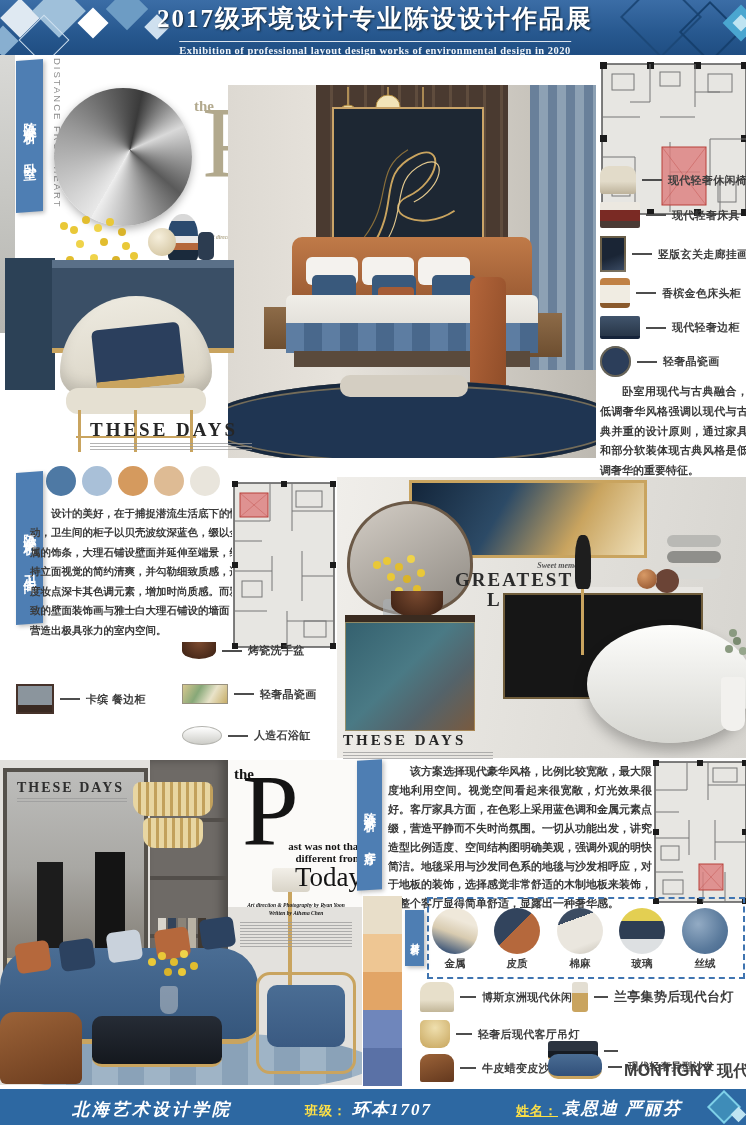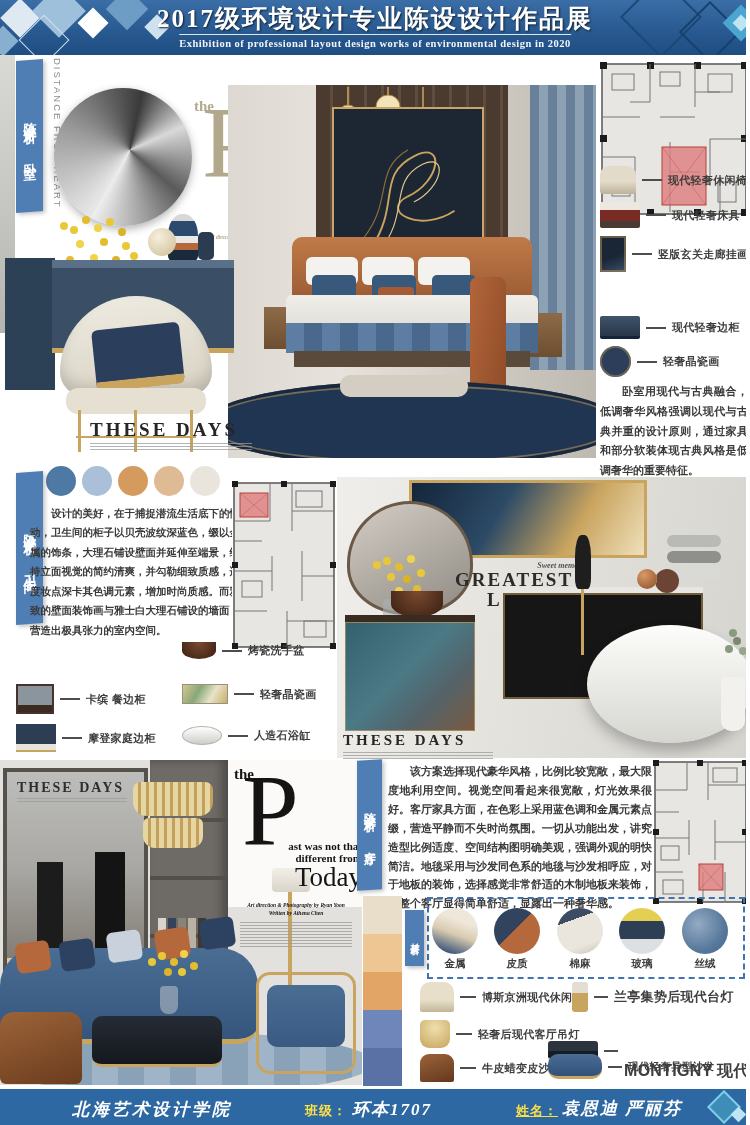--- a/index.html
+++ b/index.html
@@ -3,21 +3,21 @@
 <meta charset="utf-8">
 <style>
   html,body{margin:0;padding:0;background:#ffffff;}
   body{font-family:"Liberation Sans",sans-serif;}
   #poster{position:relative;width:746px;height:1125px;background:#fff;overflow:hidden;}
   .abs{position:absolute;}
 
   
   .header{left:0;top:0;width:750px;height:55px;background:linear-gradient(180deg,#3b6da6 0%,#27588f 60%,#1f4d82 100%);overflow:hidden;}
   .hd-title{position:absolute;left:0;top:4px;width:100%;text-align:center;font:700 25px/1.2 "Liberation Serif",serif;color:#fff;letter-spacing:2px;text-shadow:1px 1px 2px #123;}
-  .hd-sub{position:absolute;left:50%;transform:translateX(-50%);top:34px;font:700 10.5px/1.3 "Liberation Serif",serif;color:#f2f6fa;border-top:1px solid rgba(255,255,255,.85);padding-top:2px;letter-spacing:.5px;white-space:nowrap;}
+  .hd-sub{position:absolute;left:50%;transform:translateX(-50%);top:41px;font:700 10.5px/1.3 "Liberation Serif",serif;color:#f2f6fa;border-top:1px solid rgba(255,255,255,.85);padding-top:2px;letter-spacing:.5px;white-space:nowrap;}
   .dm{position:absolute;transform:rotate(45deg);}
   .dm.o{background:none!important;}
 
   
   .ribbon{background:#4e7eb3;color:#fff;writing-mode:vertical-rl;text-orientation:mixed;font-weight:700;letter-spacing:3px;display:flex;align-items:center;justify-content:center;box-shadow:2px 2px 4px rgba(0,0,0,.25);transform:skewY(-4deg);}
   .vtxt{writing-mode:vertical-rl;color:#8d8d8d;letter-spacing:2px;font-family:"Liberation Sans",sans-serif;}
 
   
   .fp{background:repeating-linear-gradient(180deg,#9a9a9a 0 1px,transparent 1px 3px);opacity:.75;}
 
@@ -219,20 +219,25 @@
   <div class="abs item" style="left:600px;top:202px;">
     <div class="thumb t-bed"></div>
       <span class="dash"></span>
       <span class="ilabel">现代轻奢床具</span>
   </div>
   <div class="abs item" style="left:600px;top:236px;">
     <div class="thumb t-art"></div>
       <span class="dash"></span>
       <span class="ilabel">竖版玄关走廊挂画</span>
   </div>
+  <div class="abs item" style="left:600px;top:278px;">
+    <div class="thumb t-nstand"></div>
+      <span class="dash"></span>
+      <span class="ilabel">香槟金色床头柜</span>
+  </div>
   <div class="abs item" style="left:600px;top:316px;">
     <div class="thumb t-cab"></div>
       <span class="dash"></span>
       <span class="ilabel">现代轻奢边柜</span>
   </div>
   <div class="abs item" style="left:600px;top:346px;">
     <div class="thumb t-rug"></div>
       <span class="dash"></span>
       <span class="ilabel">轻奢晶瓷画</span>
   </div>
@@ -298,25 +303,20 @@
 
   <div class="abs tdays" style="left:343px;top:731px;">
     <span style="font-size:15px;">THESE DAYS</span>
     <div class="fp" style="width:150px;height:7px;"></div>
   </div>
 
   <div class="abs item" style="left:16px;top:684px;">
     <div class="thumb t-mcab"></div>
       <span class="dash"></span>
       <span class="ilabel">卡缤 餐边柜</span>
-  </div>
-  <div class="abs item" style="left:16px;top:724px;">
-    <div class="thumb t-sideb"></div>
-      <span class="dash"></span>
-      <span class="ilabel">摩登家庭边柜</span>
   </div>
   <div class="abs item" style="left:182px;top:642px;">
     <div class="thumb t-bowl"></div>
       <span class="dash"></span>
       <span class="ilabel">烤瓷洗手盆</span>
   </div>
   <div class="abs item" style="left:182px;top:684px;">
     <div class="thumb t-paint"></div>
       <span class="dash"></span>
       <span class="ilabel">轻奢晶瓷画</span>

